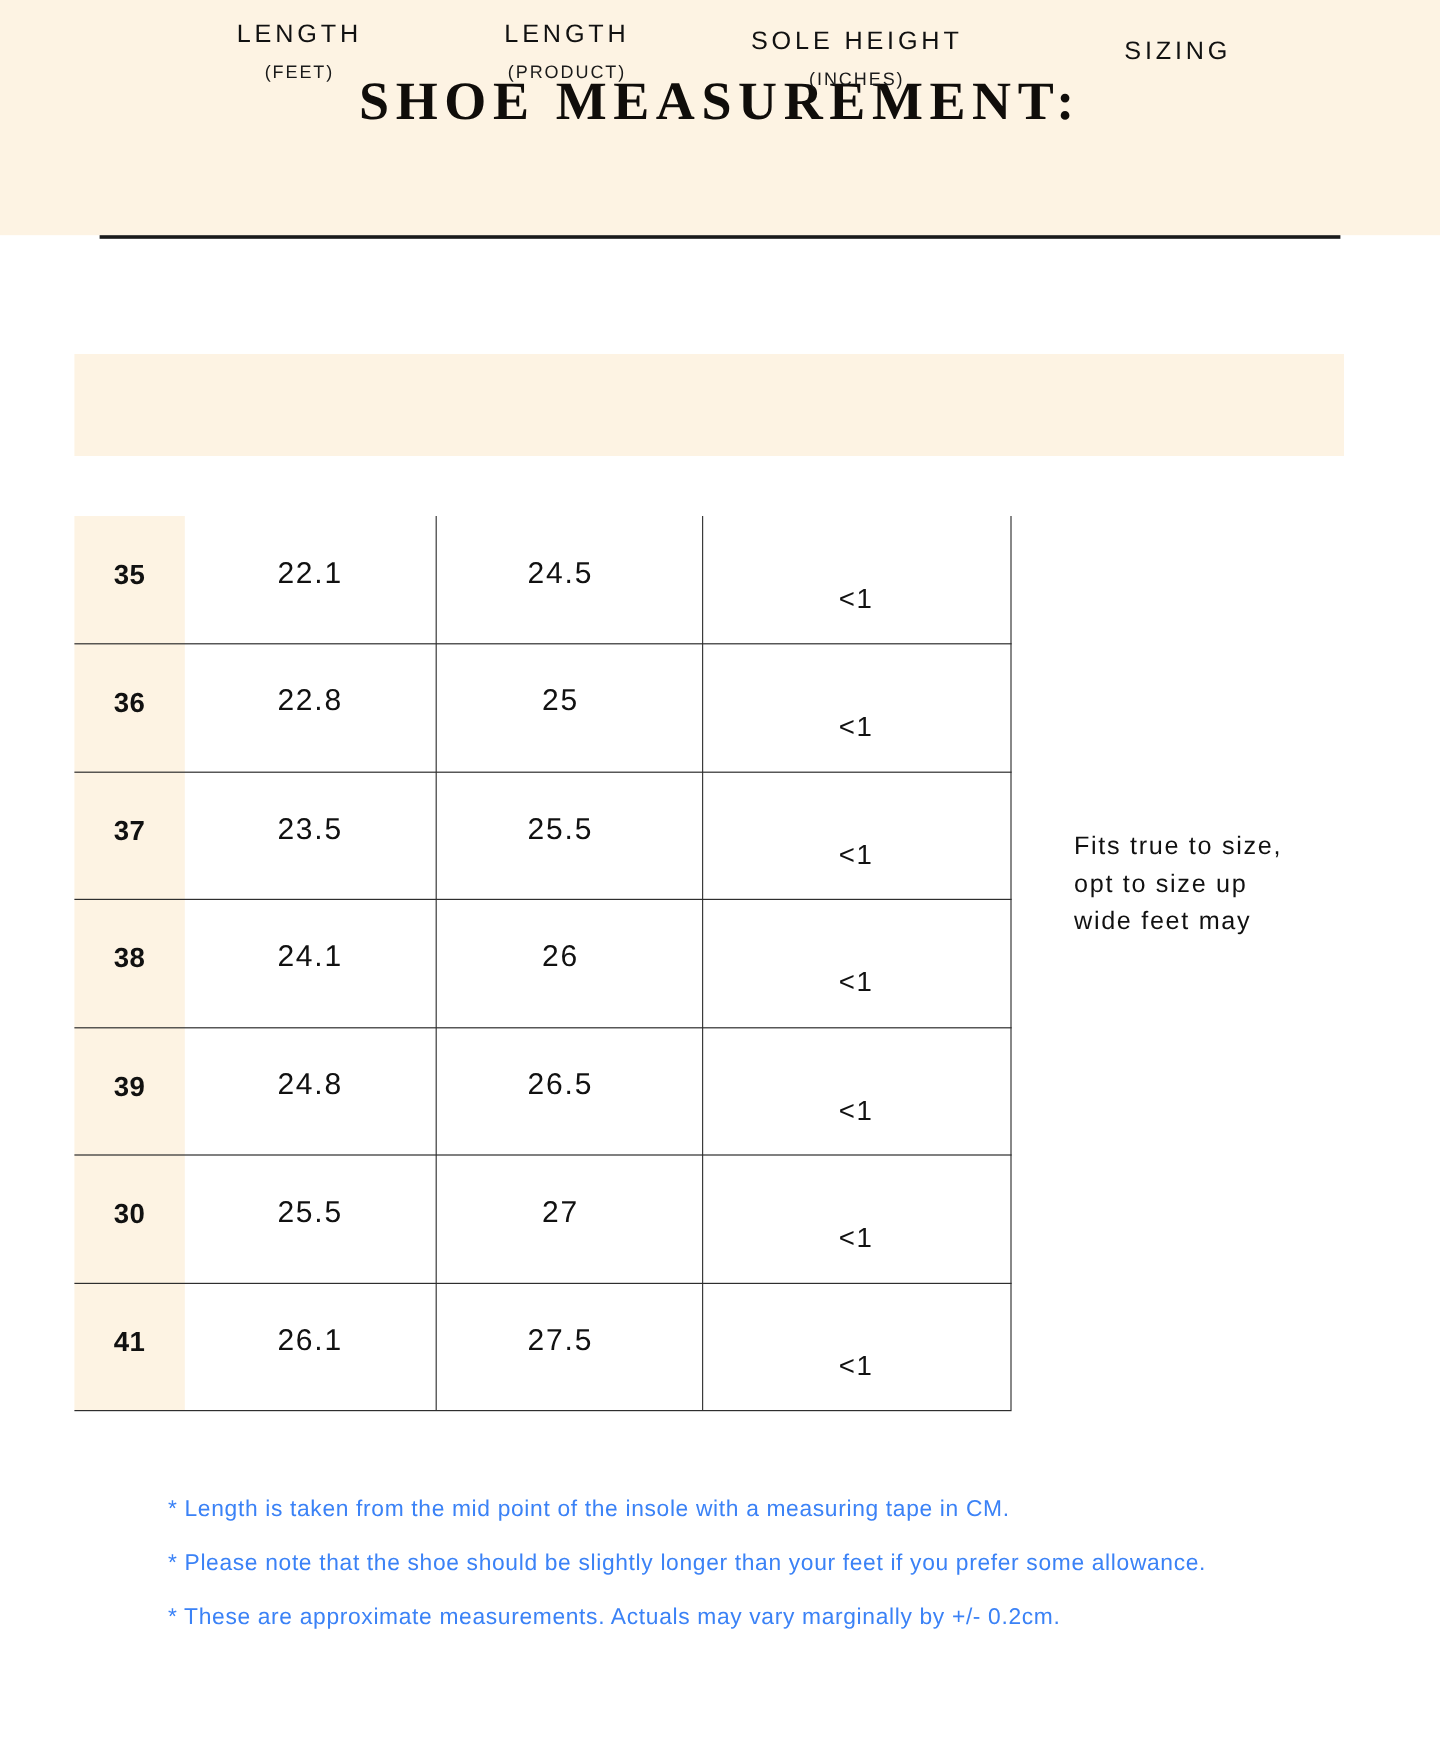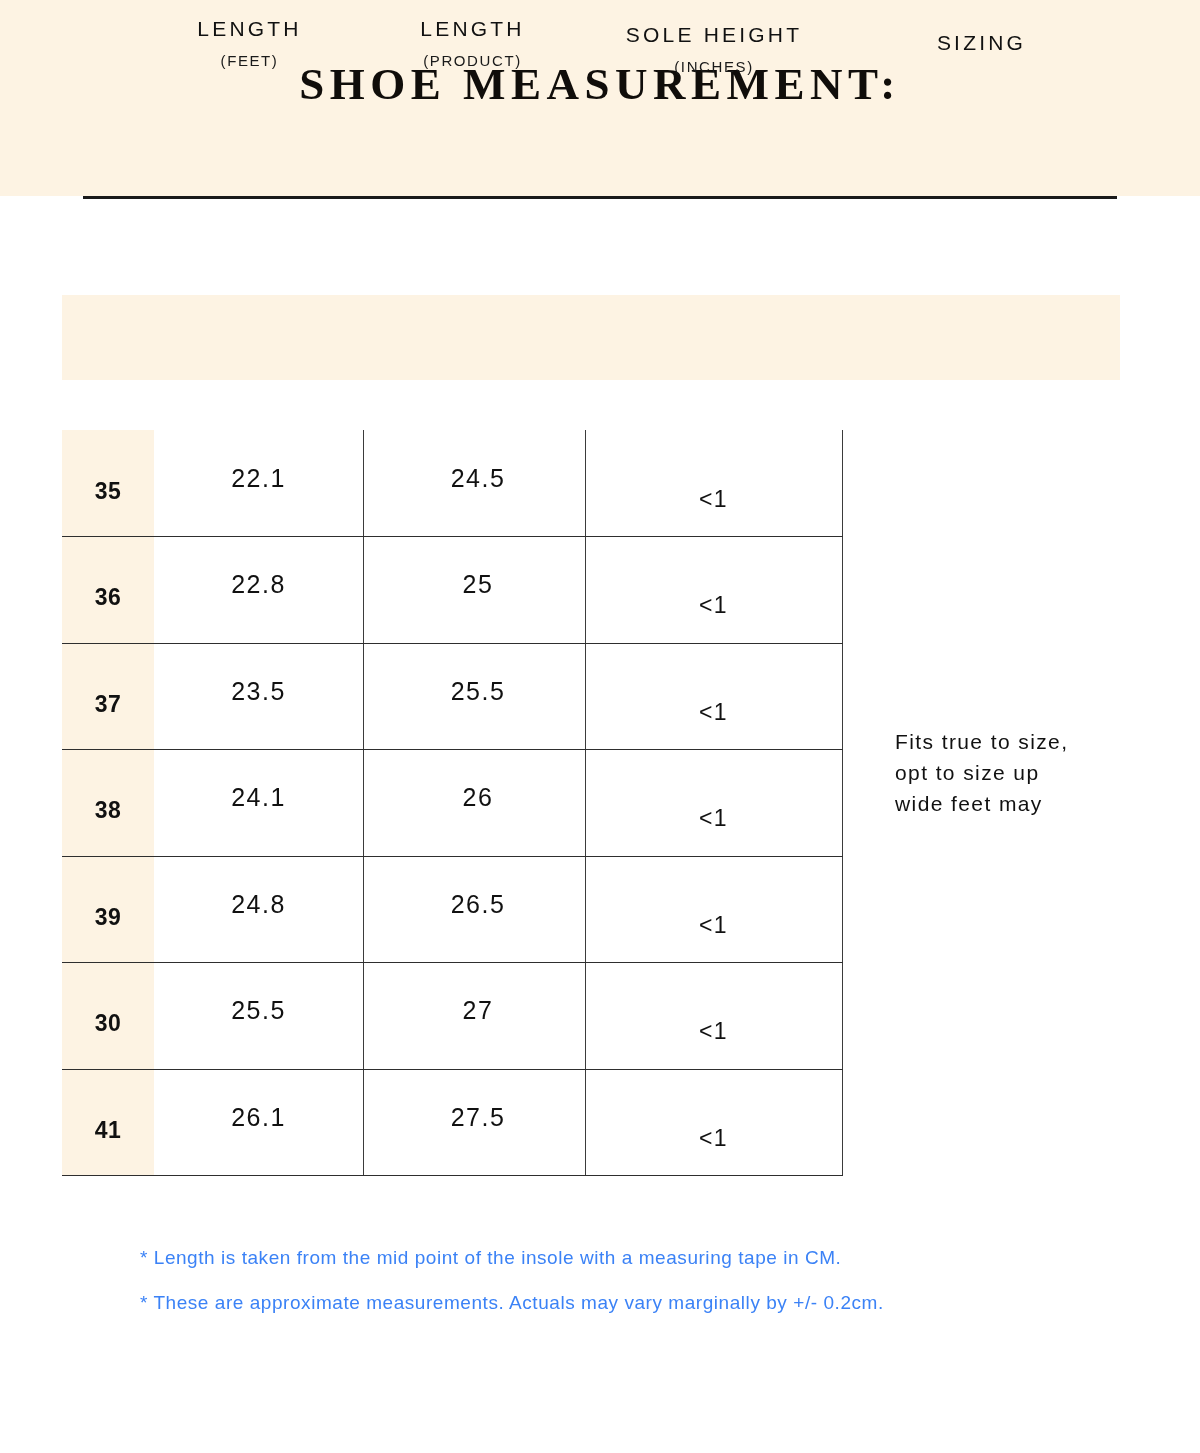--- a/index.html
+++ b/index.html
@@ -133,52 +133,51 @@
     color: #111111;
     line-height: 1;
   }
   .cell-size {
     left: 0;
     width: 92px;
     top: 38px;
     font-size: 23px;
     font-weight: bold;
     letter-spacing: 0.5px;
-    margin-top: 12px;
   }
   .cell-feet {
     left: 92px;
     width: 209px;
     top: 36px;
     font-size: 25px;
     letter-spacing: 1.5px;
     font-weight: 400;
   }
   .cell-product {
-    left: 305px;
+    left: 294px;
     width: 222px;
     top: 36px;
     font-size: 25px;
     letter-spacing: 1.5px;
     font-weight: 400;
   }
   .cell-sole {
     left: 523px;
     width: 257px;
     top: 58px;
     font-size: 23px;
     letter-spacing: 1.5px;
     font-weight: 400;
   }
 
   
   .sizing-note {
     position: absolute;
     left: 895px;
-    top: 726px;
+    top: 690px;
     width: 250px;
     font-size: 21px;
     letter-spacing: 1.4px;
     line-height: 31px;
     color: #111111;
   }
   .sizing-note div { white-space: nowrap; }
 
   
   .footnotes {
@@ -283,14 +282,15 @@
 </div>
 
 <div class="sizing-note">
   <div>Fits true to size,</div>
   <div>opt to size up</div>
   <div>wide feet may</div>
 </div>
 
 <div class="footnotes">
   <div class="footnote">* Length is taken from the mid point of the insole with a measuring tape in CM.</div>
+  <div class="footnote">* Please note that the shoe should be slightly longer than your feet if you prefer some allowance.</div>
   <div class="footnote">* These are approximate measurements. Actuals may vary marginally by +/- 0.2cm.</div>
 </div>
 
 </body></html>

